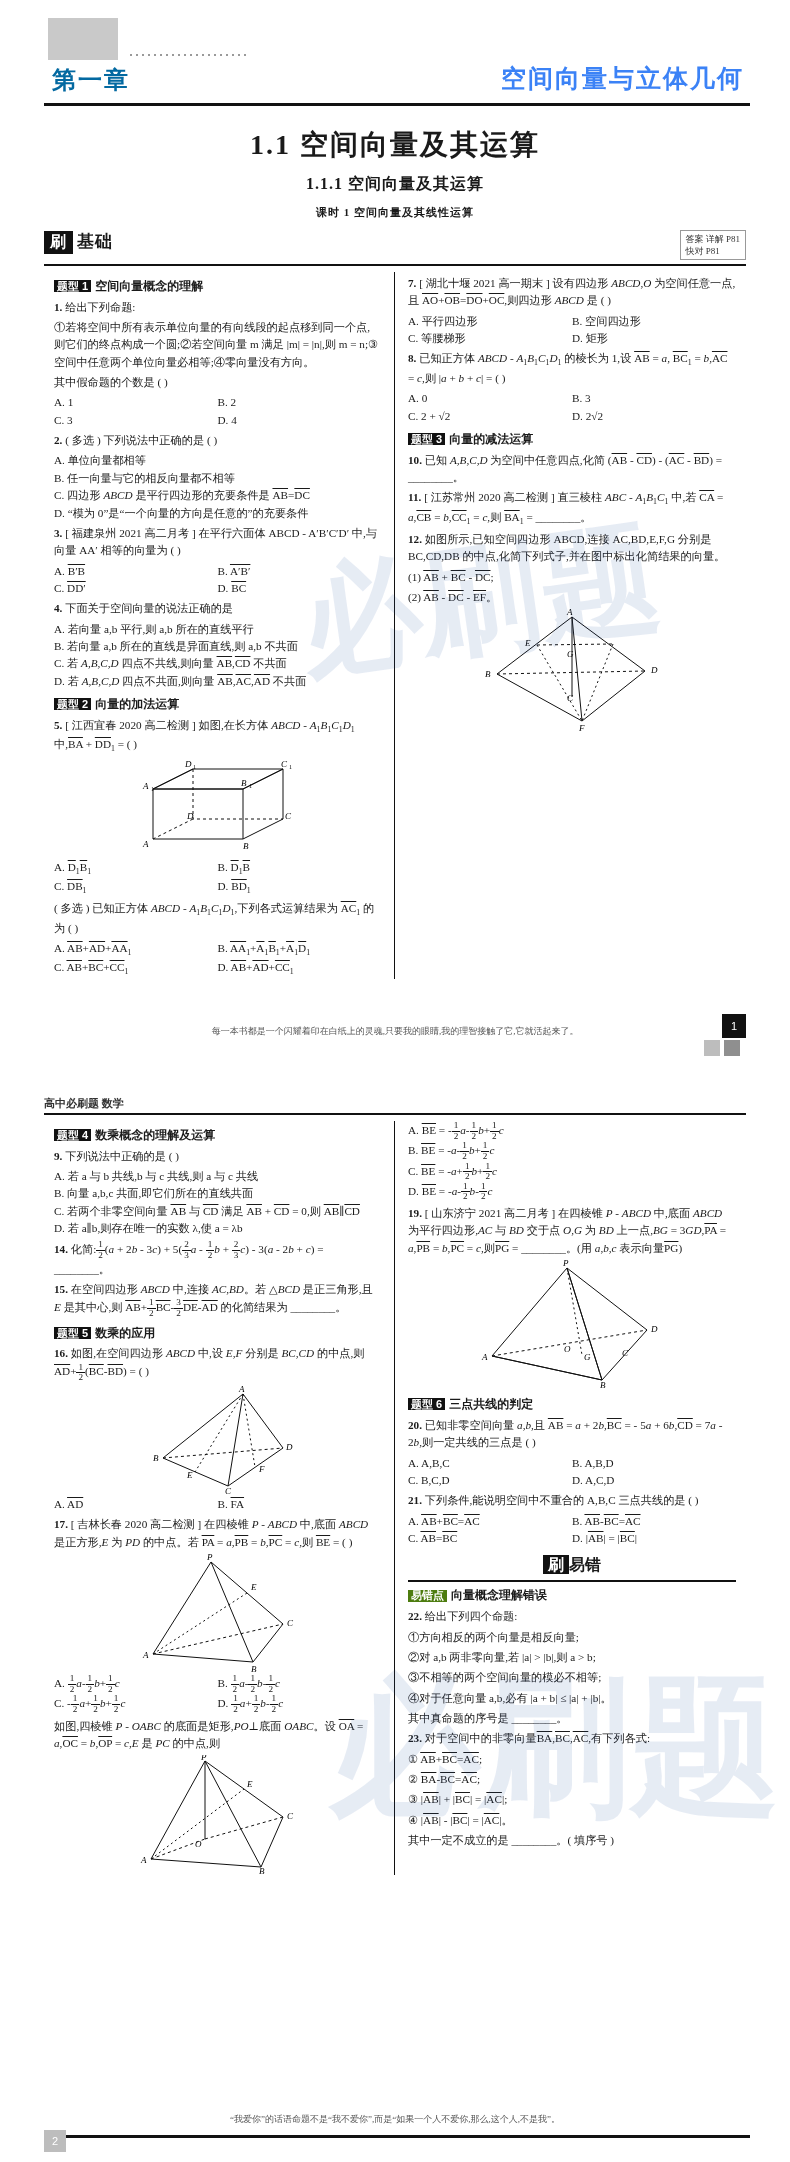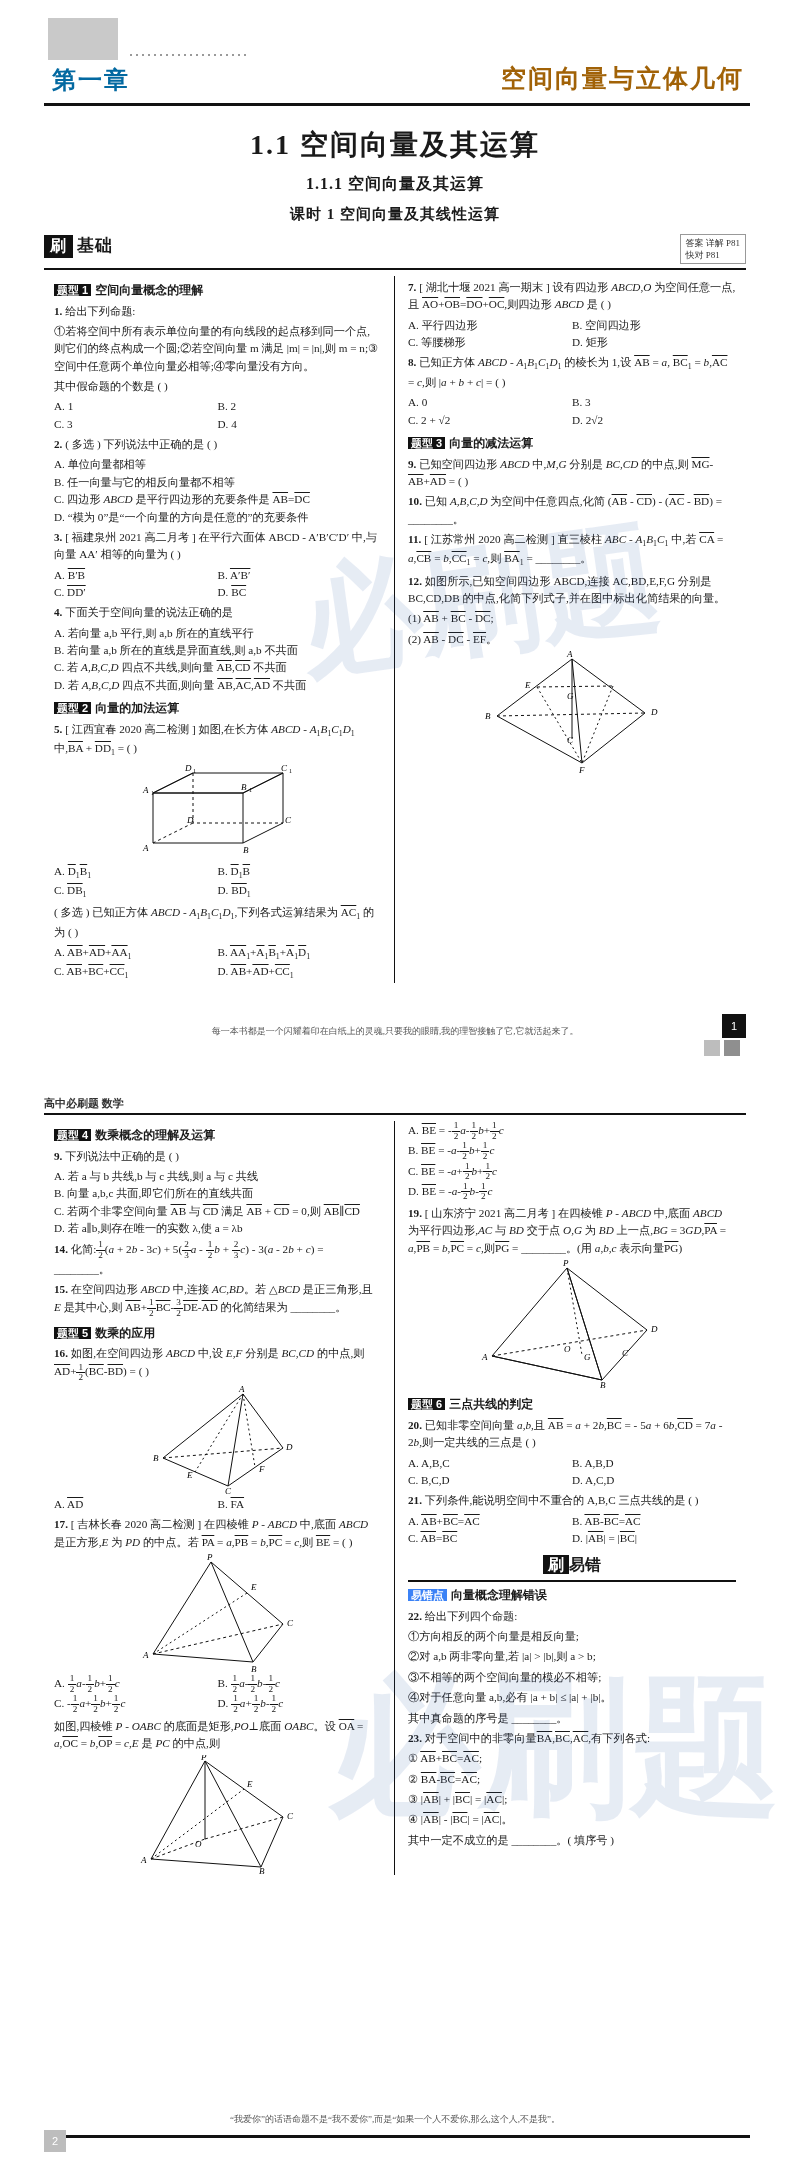--- a/index.html
+++ b/index.html
@@ -31,32 +31,32 @@
   .chapter-bar {
     position:absolute; left:44px; top:62px; width:706px; height:44px;
     border-bottom:3px solid #111;
   }
   .chapter-left {
     position:absolute; left:52px; top:64px;
     font-size:24px; font-weight:bold; letter-spacing:2px; color:#0369a1;
   }
   .chapter-right {
     position:absolute; right:46px; top:62px;
-    font-size:25px; font-weight:bold; letter-spacing:2px; color:#a16207;
+    font-size:25px; font-weight:bold; letter-spacing:2px; color:#3b82f6;
   }
   .sec-title {
     text-align:center; font-size:28px; font-weight:bold; letter-spacing:2px;
     margin-top:14px;
   }
   .sub-title {
     text-align:center; font-size:16px; font-weight:bold; letter-spacing:1px;
     margin-top:10px;
   }
   .sub-title2 {
-    text-align:center; font-size:15px; font-weight:bold; letter-spacing:1px;
+    text-align:center; font-size:11px; font-weight:bold; letter-spacing:1px;
     margin-top:10px;
   }
   .brush-row {
     margin-top:10px; padding:0 44px; position:relative; height:30px;
   }
   .brush-tag {
     display:inline-block; position:relative;
   }
   .brush-box {
     display:inline-block; background:#111; color:#fff; font-weight:bold;
@@ -112,22 +112,22 @@
   .pg2 { position:relative; padding: 0; margin-top:8px; height:1074px; overflow:hidden;}
   .pg2-head {
     padding:8px 44px 2px 44px; font-size:11px; color:#333; font-weight:bold;
     border-bottom:2px solid #111; margin:0 44px 0 44px; padding-left:0; padding-right:0;
   }
   .brush-wrong {
     text-align:center; font-size:16px; font-weight:bold; margin:6px 0 2px 0;
   }
   .brush-wrong .bx { background:#111;color:#fff;padding:1px 5px; font-family:"Liberation Sans",sans-serif;}
   .wrongpt { font-weight:bold; font-size:12px; margin-top:4px;}
-  .wrongpt .tag { background:#3b82f6;color:#fff;padding:0 3px;margin-right:4px;font-size:11px;
-    font-family:Liberation Sans, sans-serif;}
+  .wrongpt .tag { background:#4d7c0f;color:#fff;padding:0 3px;margin-right:4px;font-size:11px;
+    font-family:Liberation Mono, monospace;}
   .pg2-foot {
     position:absolute; left:0; right:0; bottom:36px; text-align:center;
     font-size:9px; color:#555;
   }
   .pgnum-l {
     position:absolute; left:44px; bottom:10px; width:70px; height:30px;
   }
   .pgnum-l .bar{position:absolute;left:0;bottom:14px;width:706px;height:3px;background:#111;}
   .pgnum-l .sq{position:absolute;left:0;bottom:0;width:22px;height:22px;background:#bdbdbd;
     color:#fff;font-size:11px;text-align:center;line-height:22px;font-family:"Liberation Sans",sans-serif;}
@@ -306,24 +306,20 @@
         <div class="opt">A. 0</div>
         <div class="opt">B. 3</div>
         <div class="opt">C. 2 + √2</div>
         <div class="opt">D. 2√2</div>
       </div>
 
       <div class="qtype">
         <span class="tag">题型 3</span><span>向量的减法运算</span>
       </div>
 
-      <div class="q">
-        <span class="num">9.</span>
-        <span>已知空间四边形 <i>ABCD</i> 中,<i>M</i>,<i>G</i> 分别是 <i>BC</i>,<i>CD</i> 的中点,则 <span class="ovr">MG</span>-<span class="ovr">AB</span>+<span class="ovr">AD</span> =   (    )</span>
-      </div>
 
       <div class="q">
         <span class="num">10.</span>
         <span>已知 <i>A,B,C,D</i> 为空间中任意四点,化简 (<span class="ovr">AB</span> - <span class="ovr">CD</span>) - (<span class="ovr">AC</span> - <span class="ovr">BD</span>) = ________。</span>
       </div>
 
       <div class="q">
         <span class="num">11.</span>
         <span class="src">[ 江苏常州 2020 高二检测 ]</span>
         <span>直三棱柱 <i>ABC</i> - <i>A</i><sub>1</sub><i>B</i><sub>1</sub><i>C</i><sub>1</sub> 中,若 <span class="ovr">CA</span> = <i>a</i>,<span class="ovr">CB</span> = <i>b</i>,<span class="ovr">CC</span><sub>1</sub> = <i>c</i>,则 <span class="ovr">BA</span><sub>1</sub> = ________。</span>

